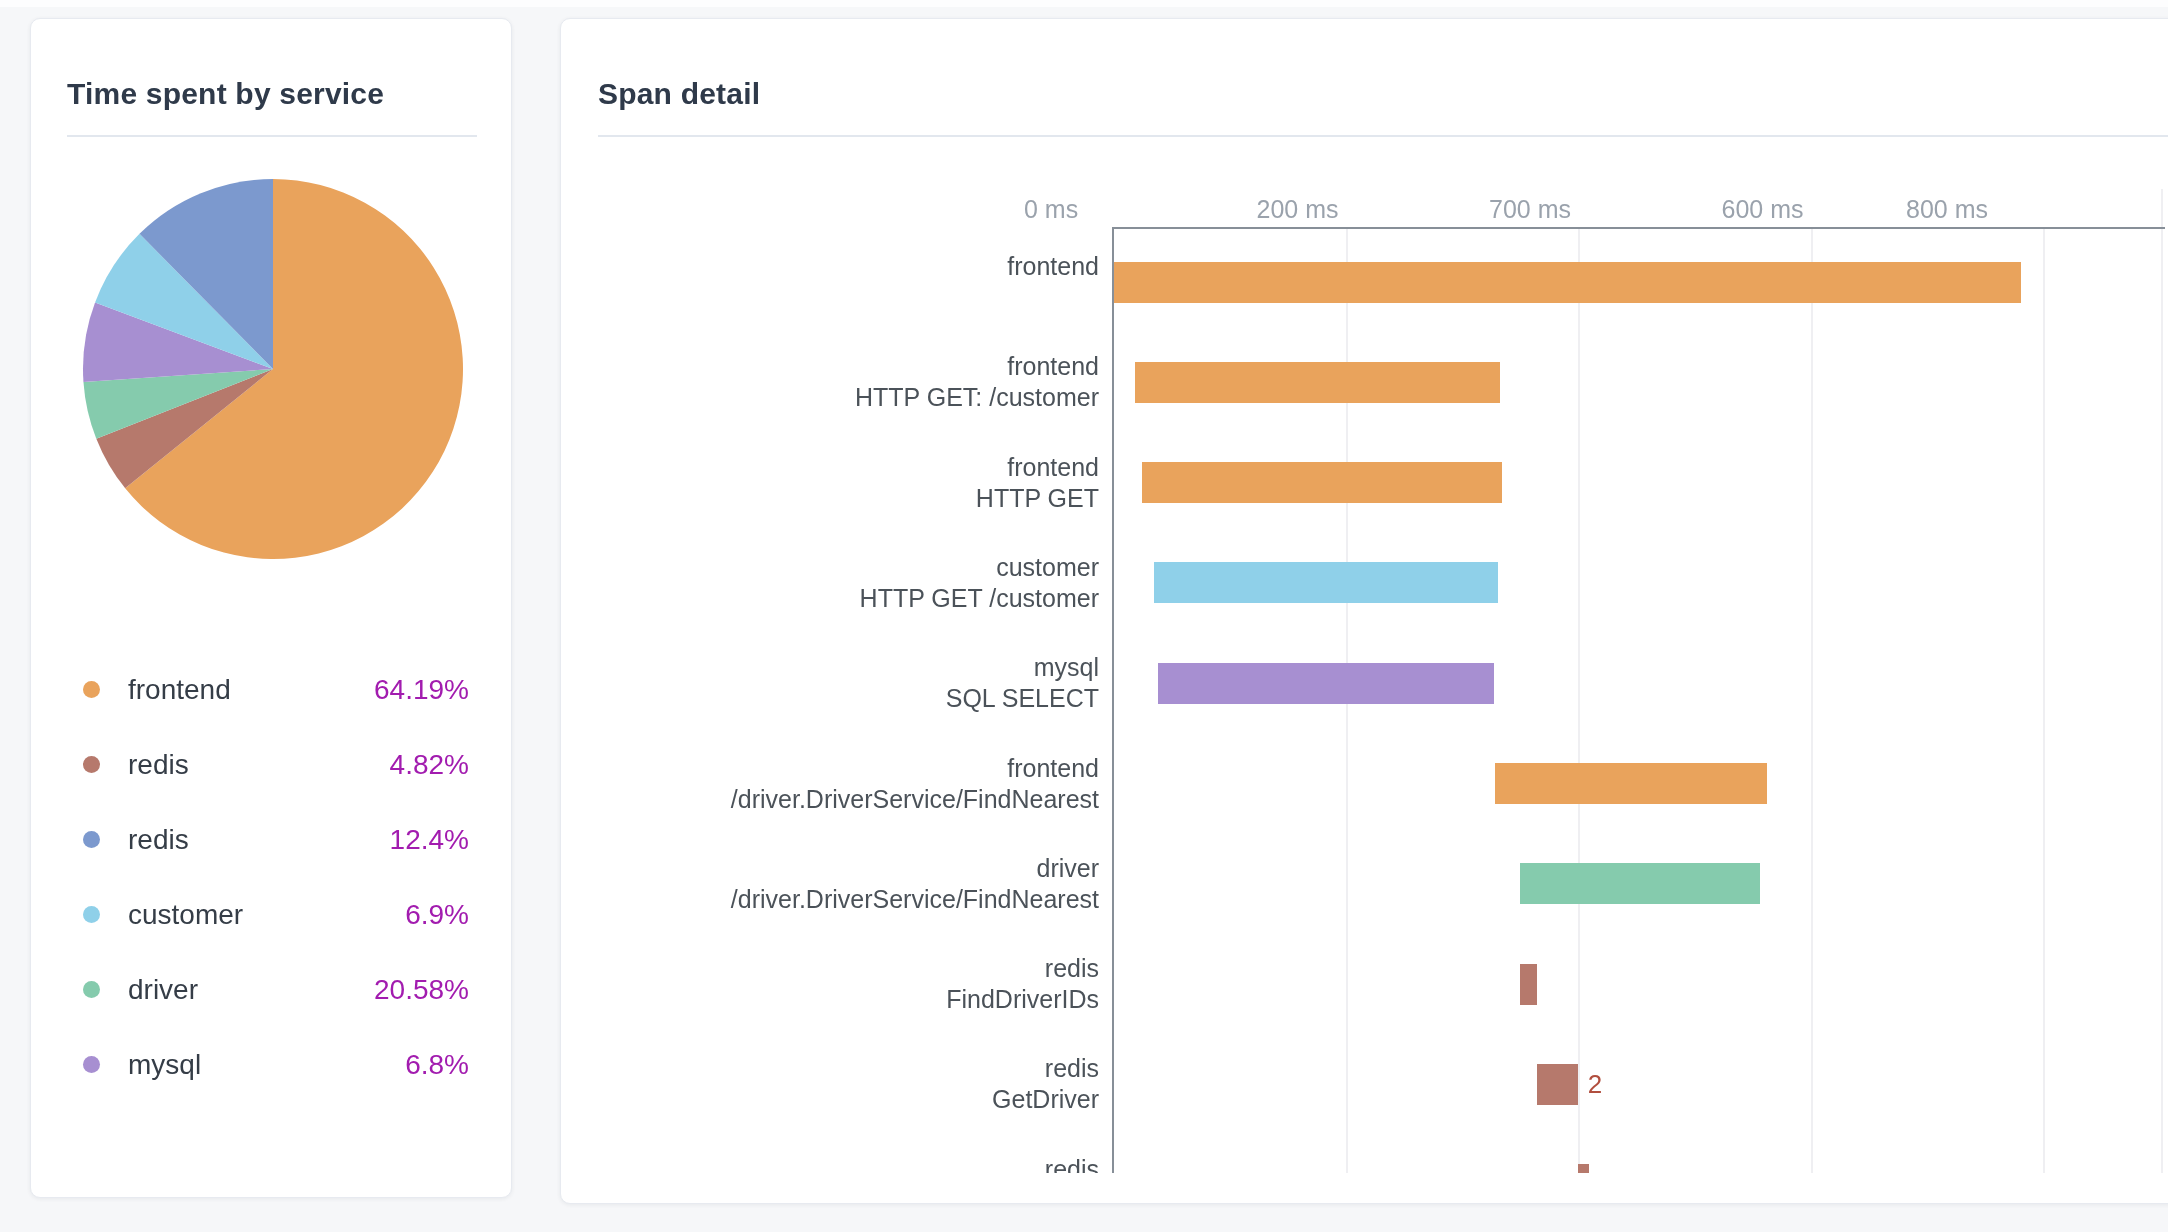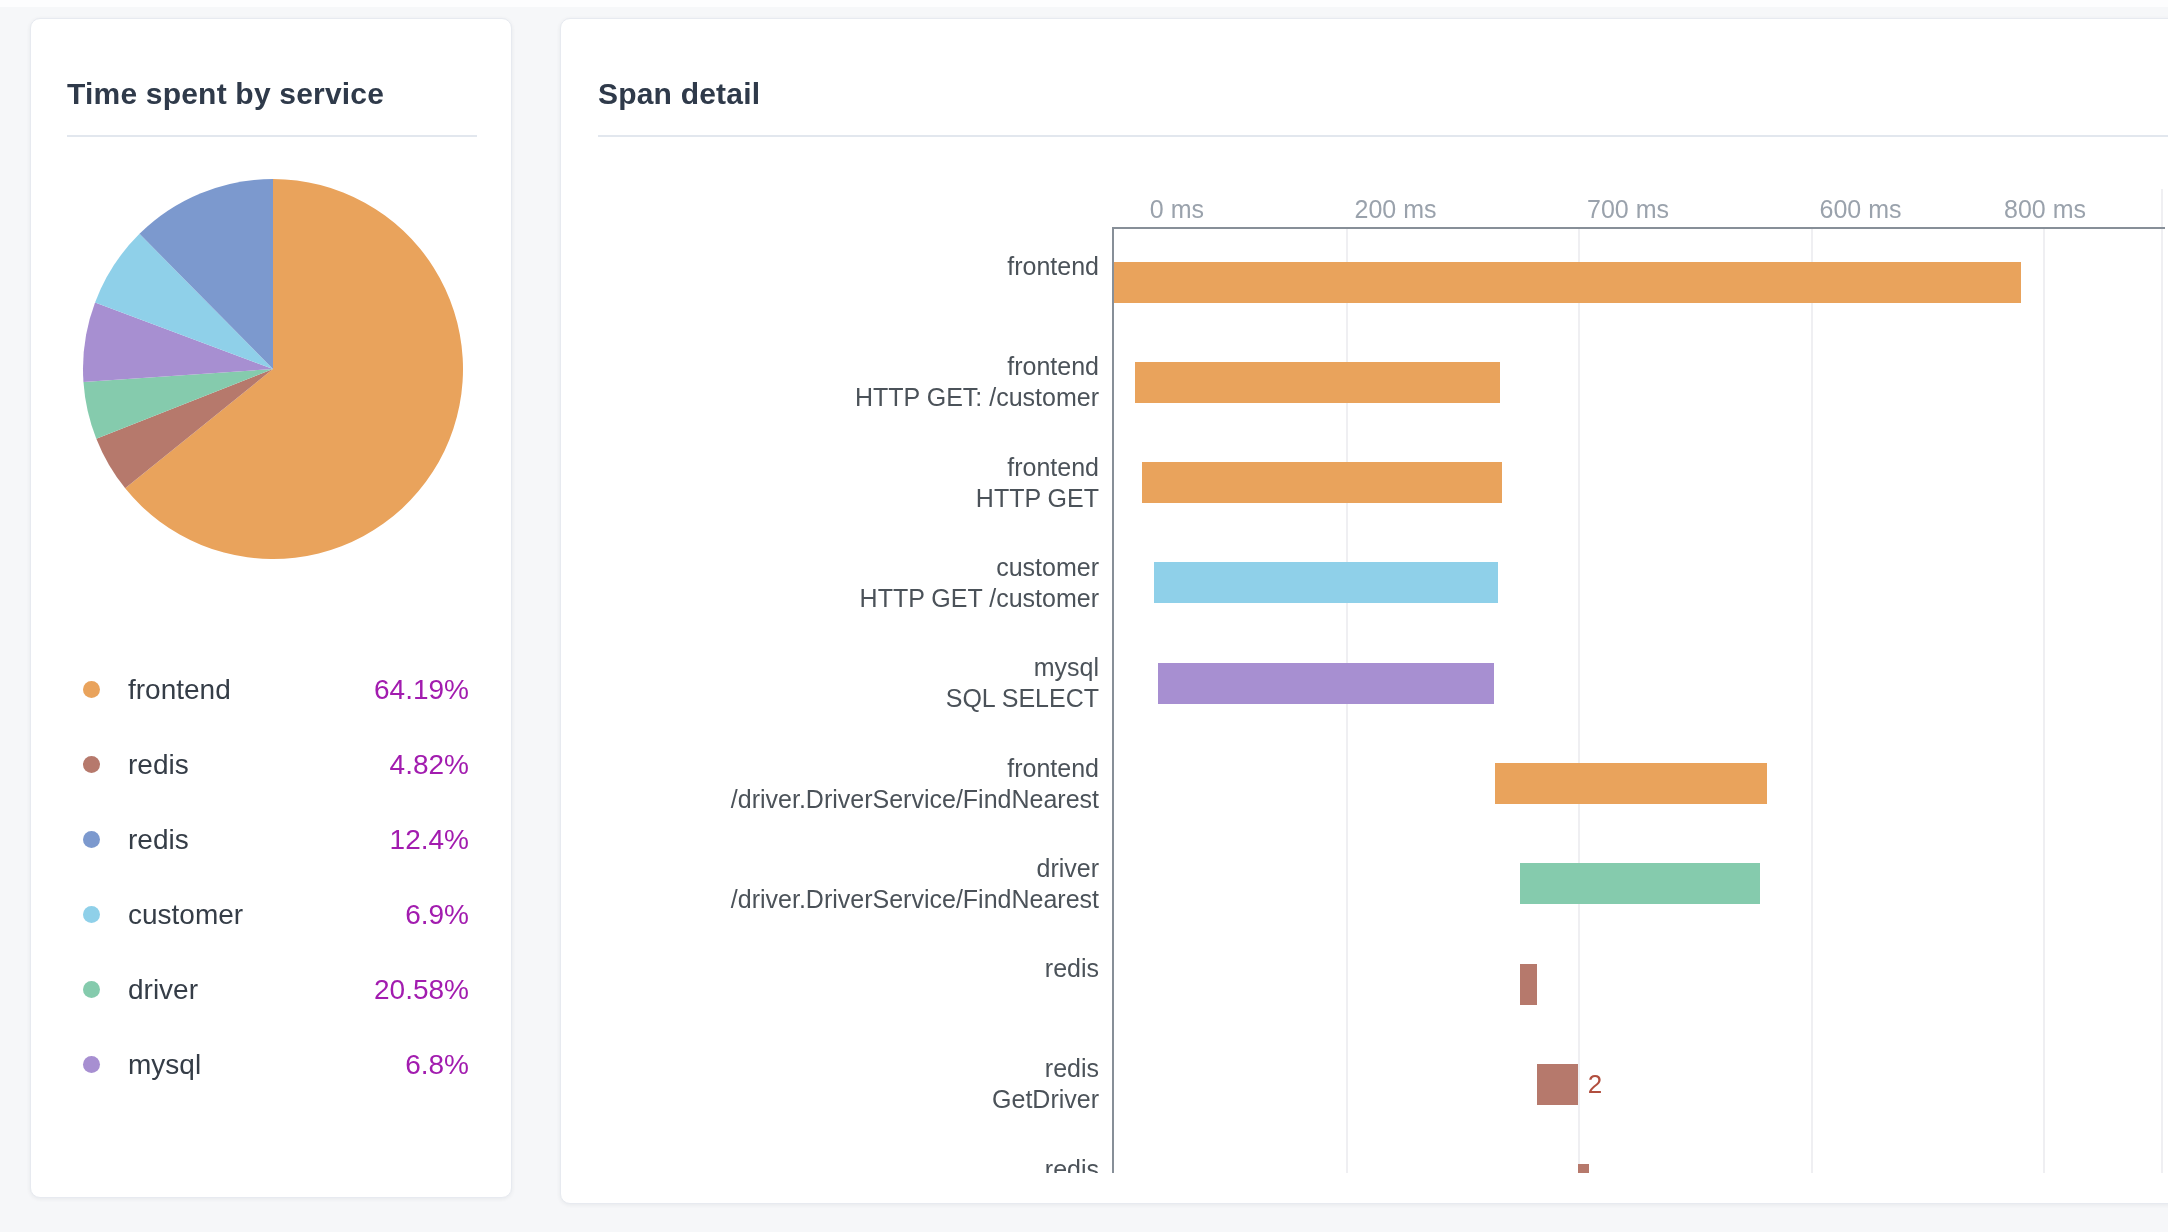--- a/index.html
+++ b/index.html
@@ -40,21 +40,21 @@
   .legend-dot {
     width:17px; height:17px; border-radius:50%;
     margin-right:28px; flex:0 0 auto;
   }
   .legend-pct { margin-left:auto; color:#a21caf; }
 
   
   #gantt { position:absolute; left:0; top:0; width:100%; height:1154px; overflow:hidden; }
   .tick-label {
     position:absolute; width:180px; top:173px; height:34px; line-height:34px;
-    text-align:right; font-size:25px; color:#9aa2ac; white-space:nowrap;
+    text-align:left; font-size:25px; color:#9aa2ac; white-space:nowrap;
   }
   .axis-line-h { position:absolute; height:2px; background:#878f98; }
   .axis-line-v { position:absolute; width:2px;  background:#878f98; }
   .grid-line   { position:absolute; width:2px;  background:#efeff2; }
   .span-label {
     position:absolute; width:520px; text-align:right;
     font-size:25px; line-height:31px; color:#4b5259; white-space:nowrap;
   }
   .span-bar { position:absolute; height:41px; }
   .span-count {
@@ -156,20 +156,21 @@
         <div>/driver.DriverService/FindNearest</div>
       </div>
       <div class="span-bar" style="left: 934.3px; width: 272.025px; top: 744px; background: rgb(233, 163, 92);"></div>
       <div class="span-label" style="right: 1102px; top: 833.8px;">
         <div>driver</div>
         <div>/driver.DriverService/FindNearest</div>
       </div>
       <div class="span-bar" style="left: 958.712px; width: 240.637px; top: 844.3px; background: rgb(133, 203, 173);"></div>
       <div class="span-label" style="right: 1102px; top: 934.1px;">
         <div>redis</div>
+        <div>FindDriverIDs</div>
       </div>
       <div class="span-bar" style="left: 958.712px; width: 17.4375px; top: 944.6px; background: rgb(182, 121, 108);"></div>
       <div class="span-label" style="right: 1102px; top: 1034.4px;">
         <div>redis</div>
         <div>GetDriver</div>
       </div>
       <div class="span-bar" style="left: 976.15px; width: 40.6875px; top: 1044.9px; background: rgb(182, 121, 108);"></div>
       <div class="span-count" style="left: 1026.84px; top: 1049.4px; color: rgb(177, 78, 62);">2</div>
       <div class="span-label" style="right: 1102px; top: 1134.7px;">
         <div>redis</div>

